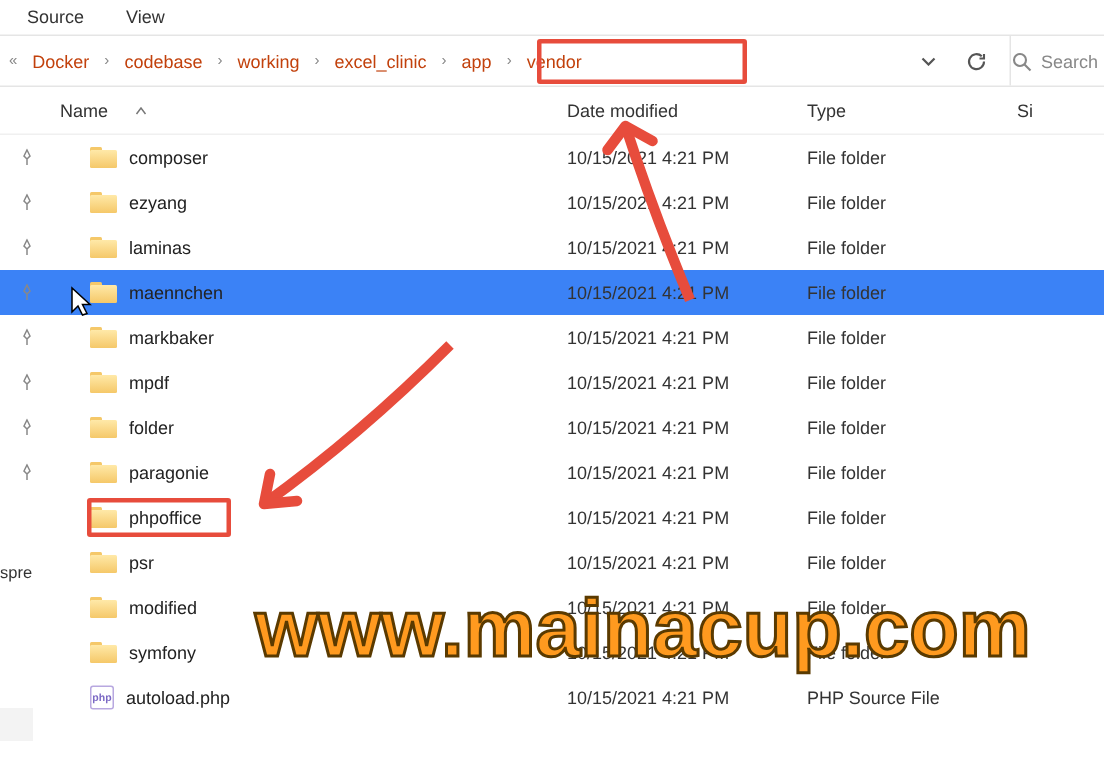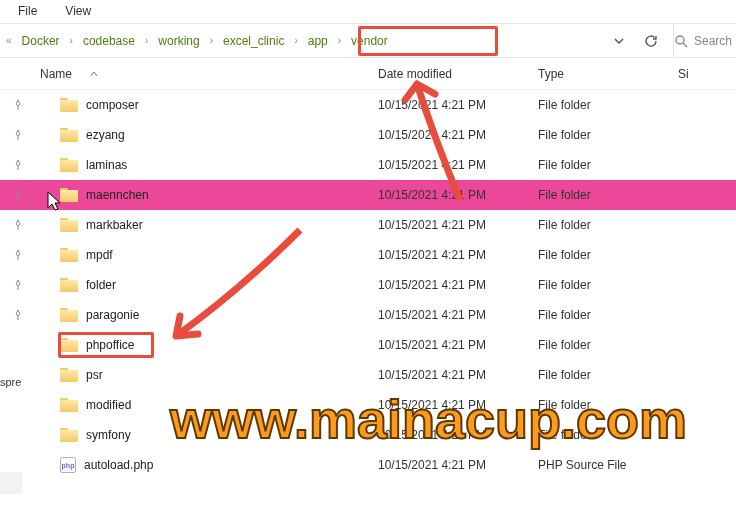--- a/index.html
+++ b/index.html
@@ -1,55 +1,55 @@
 <!DOCTYPE html>
 <html><head>
 <meta charset="utf-8">
 <style>
 * { margin: 0; padding: 0; box-sizing: border-box; font-family: "Segoe UI", Tahoma, sans-serif; }
 body { background: #fff; width: 736px; height: 510px; overflow: hidden; position: relative; font-size: 12px; color: #222; }
 .tabs { display: flex; height: 24px; border-bottom: 1px solid #e5e5e5; padding-left: 4px; }
 .tab { padding: 4px 14px; color: #333; font-size: 12px; }
 .addr { display: flex; align-items: center; height: 34px; border-bottom: 1px solid #e5e5e5; padding: 0 4px; }
-.crumb { padding: 4px 8px; color: #4d7c0f; }
+.crumb { padding: 4px 8px; color: #c2410c; }
 .chev { color: #888; font-size: 10px; padding: 0 2px; }
 .spacer { flex: 1; }
 .addr-btn { width: 28px; height: 28px; display: flex; align-items: center; justify-content: center; color: #555; margin: 0 2px; }
 .search { display: flex; align-items: center; border-left: 1px solid #e5e5e5; margin-left: 6px; height: 100%; color: #888; }
 .search svg { margin-right: 6px; }
 .headers { display: flex; height: 32px; align-items: center; border-bottom: 1px solid #f0f0f0; color: #333; font-size: 12px; }
 .pin-col { width: 36px; }
 .name-col { width: 342px; padding-left: 4px; display: flex; align-items: center; gap: 18px; }
 .date-col { width: 160px; }
 .type-col { width: 140px; }
 .size-col { width: 50px; }
 .rows { }
 .row { display: flex; height: 30px; align-items: center; }
-.row.sel { background: #ec4899; }
+.row.sel { background: #3b82f6; }
 .pin { width: 36px; display: flex; justify-content: center; color: #888; }
 .name-cell { width: 342px; display: flex; align-items: center; padding-left: 24px; gap: 8px; }
 .folder-ico { width: 18px; height: 14px; position: relative; }
 .folder-ico .tab-part { position: absolute; top: 0; left: 0; width: 8px; height: 4px; background: #f5c869; border-radius: 1px 1px 0 0; }
 .folder-ico .body-part { position: absolute; top: 2px; left: 0; width: 18px; height: 12px; background: linear-gradient(#ffe9a8,#f5c869); border-radius: 1px; }
 .php-ico { width: 16px; height: 16px; border: 1px solid #b8a8e0; background: #fff; display: flex; align-items: center; justify-content: center; font-size: 7px; color: #7b68c4; font-weight: bold; border-radius: 2px; }
 .date-cell { width: 160px; color: #333; }
 .type-cell { width: 140px; color: #333; }
 .leftbar-hint { position: absolute; left: 0; top: 472px; width: 22px; height: 22px; background: #f3f3f3; }
 .spre { position: absolute; left: 0; top: 376px; font-size: 11px; color: #333; }
 
 .red-box { position: absolute; border: 3px solid #e74c3c; border-radius: 2px; pointer-events: none; }
 .arrow { position: absolute; pointer-events: none; }
 .watermark { position: absolute; left: 170px; top: 388px; font-size: 54px; font-weight: 900; color: #ff9a1f; -webkit-text-stroke: 2px #5a3a00; pointer-events: none; font-family: Arial, sans-serif; letter-spacing: 0px; }
 .cursor { position: absolute; pointer-events: none; }
 </style>
 </head>
 <body>
 
 <div class="tabs">
-  <div class="tab">File</div>
+  <div class="tab">Source</div>
   <div class="tab">View</div>
 </div>
 
 <div class="addr">
   <span class="chev">«</span>
   <span class="crumb">Docker</span>
   <span class="chev">›</span>
   <span class="crumb">codebase</span>
   <span class="chev">›</span>
   <span class="crumb">working</span>

